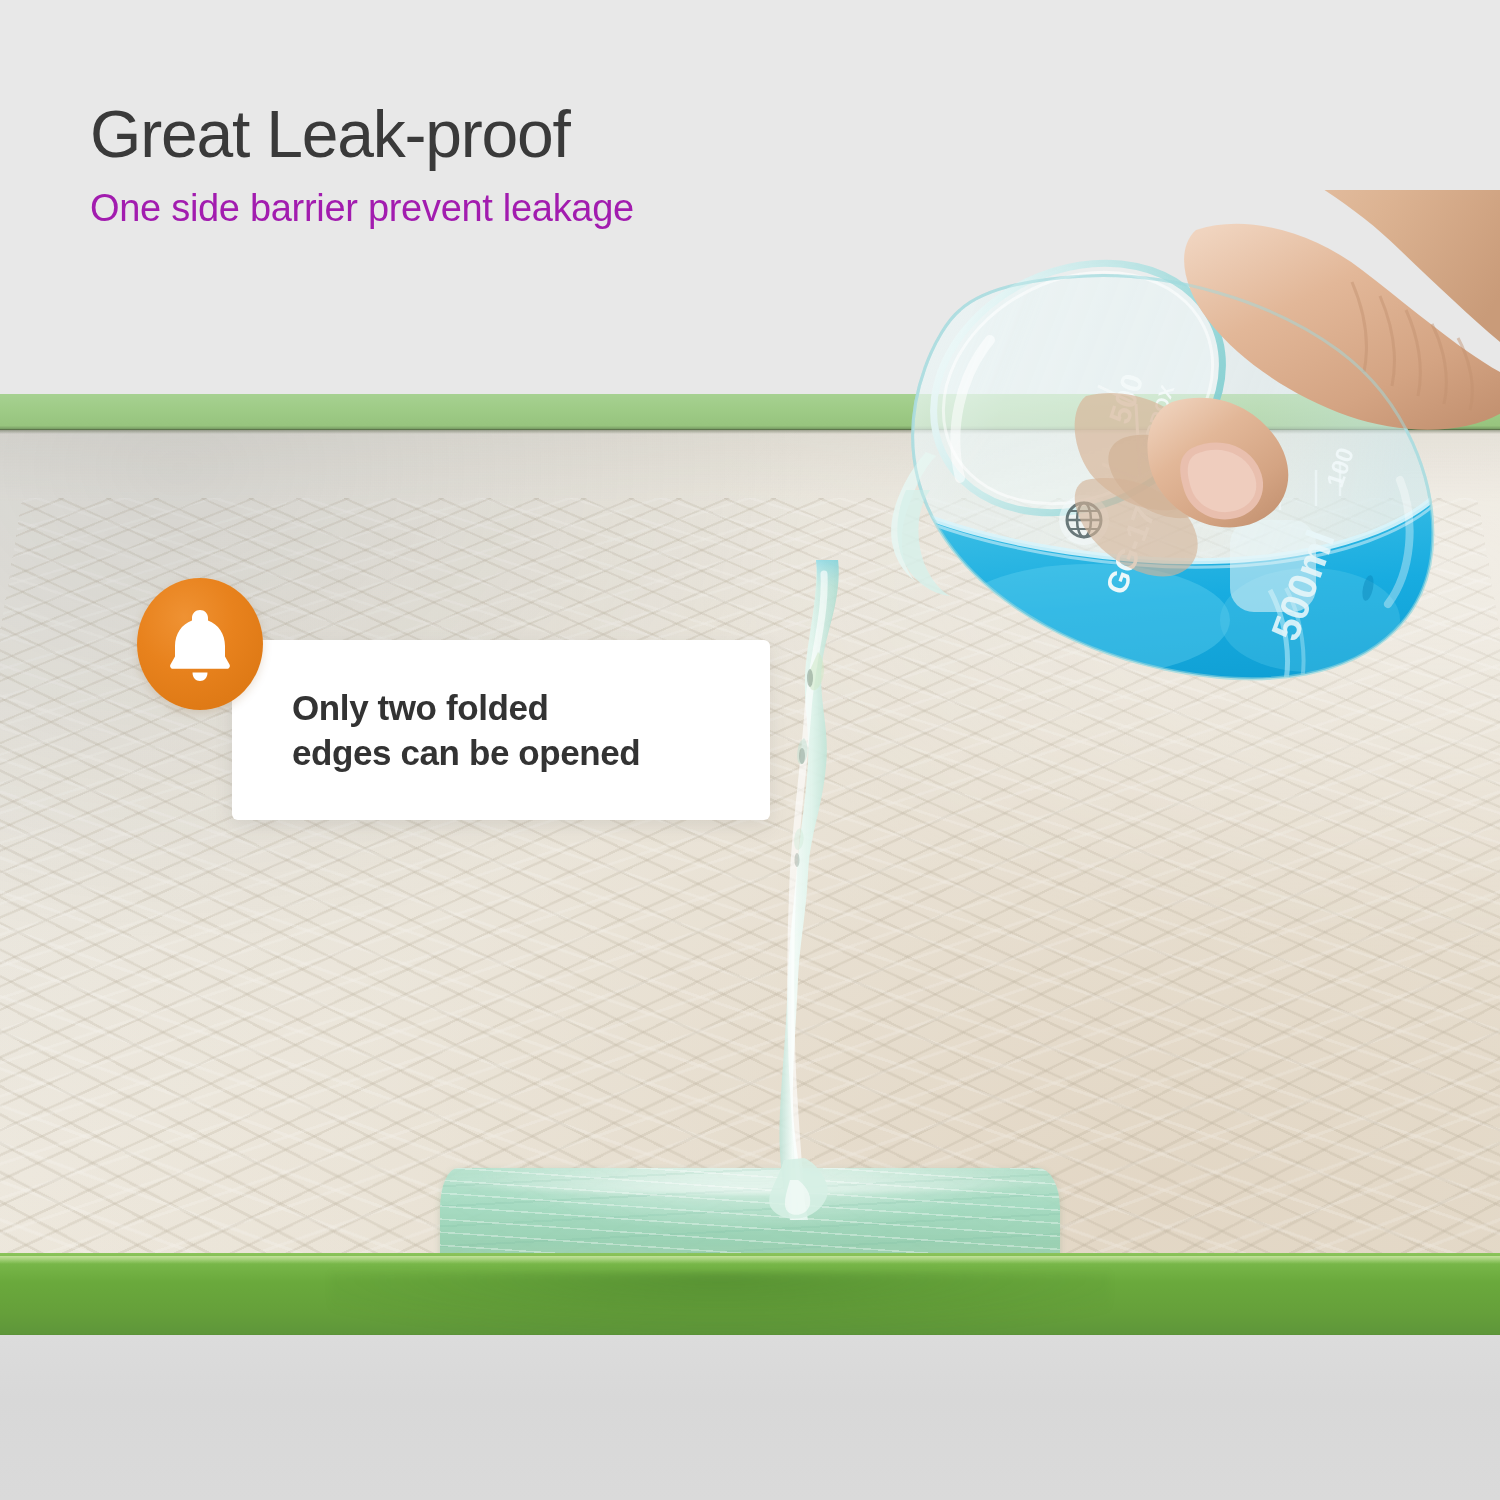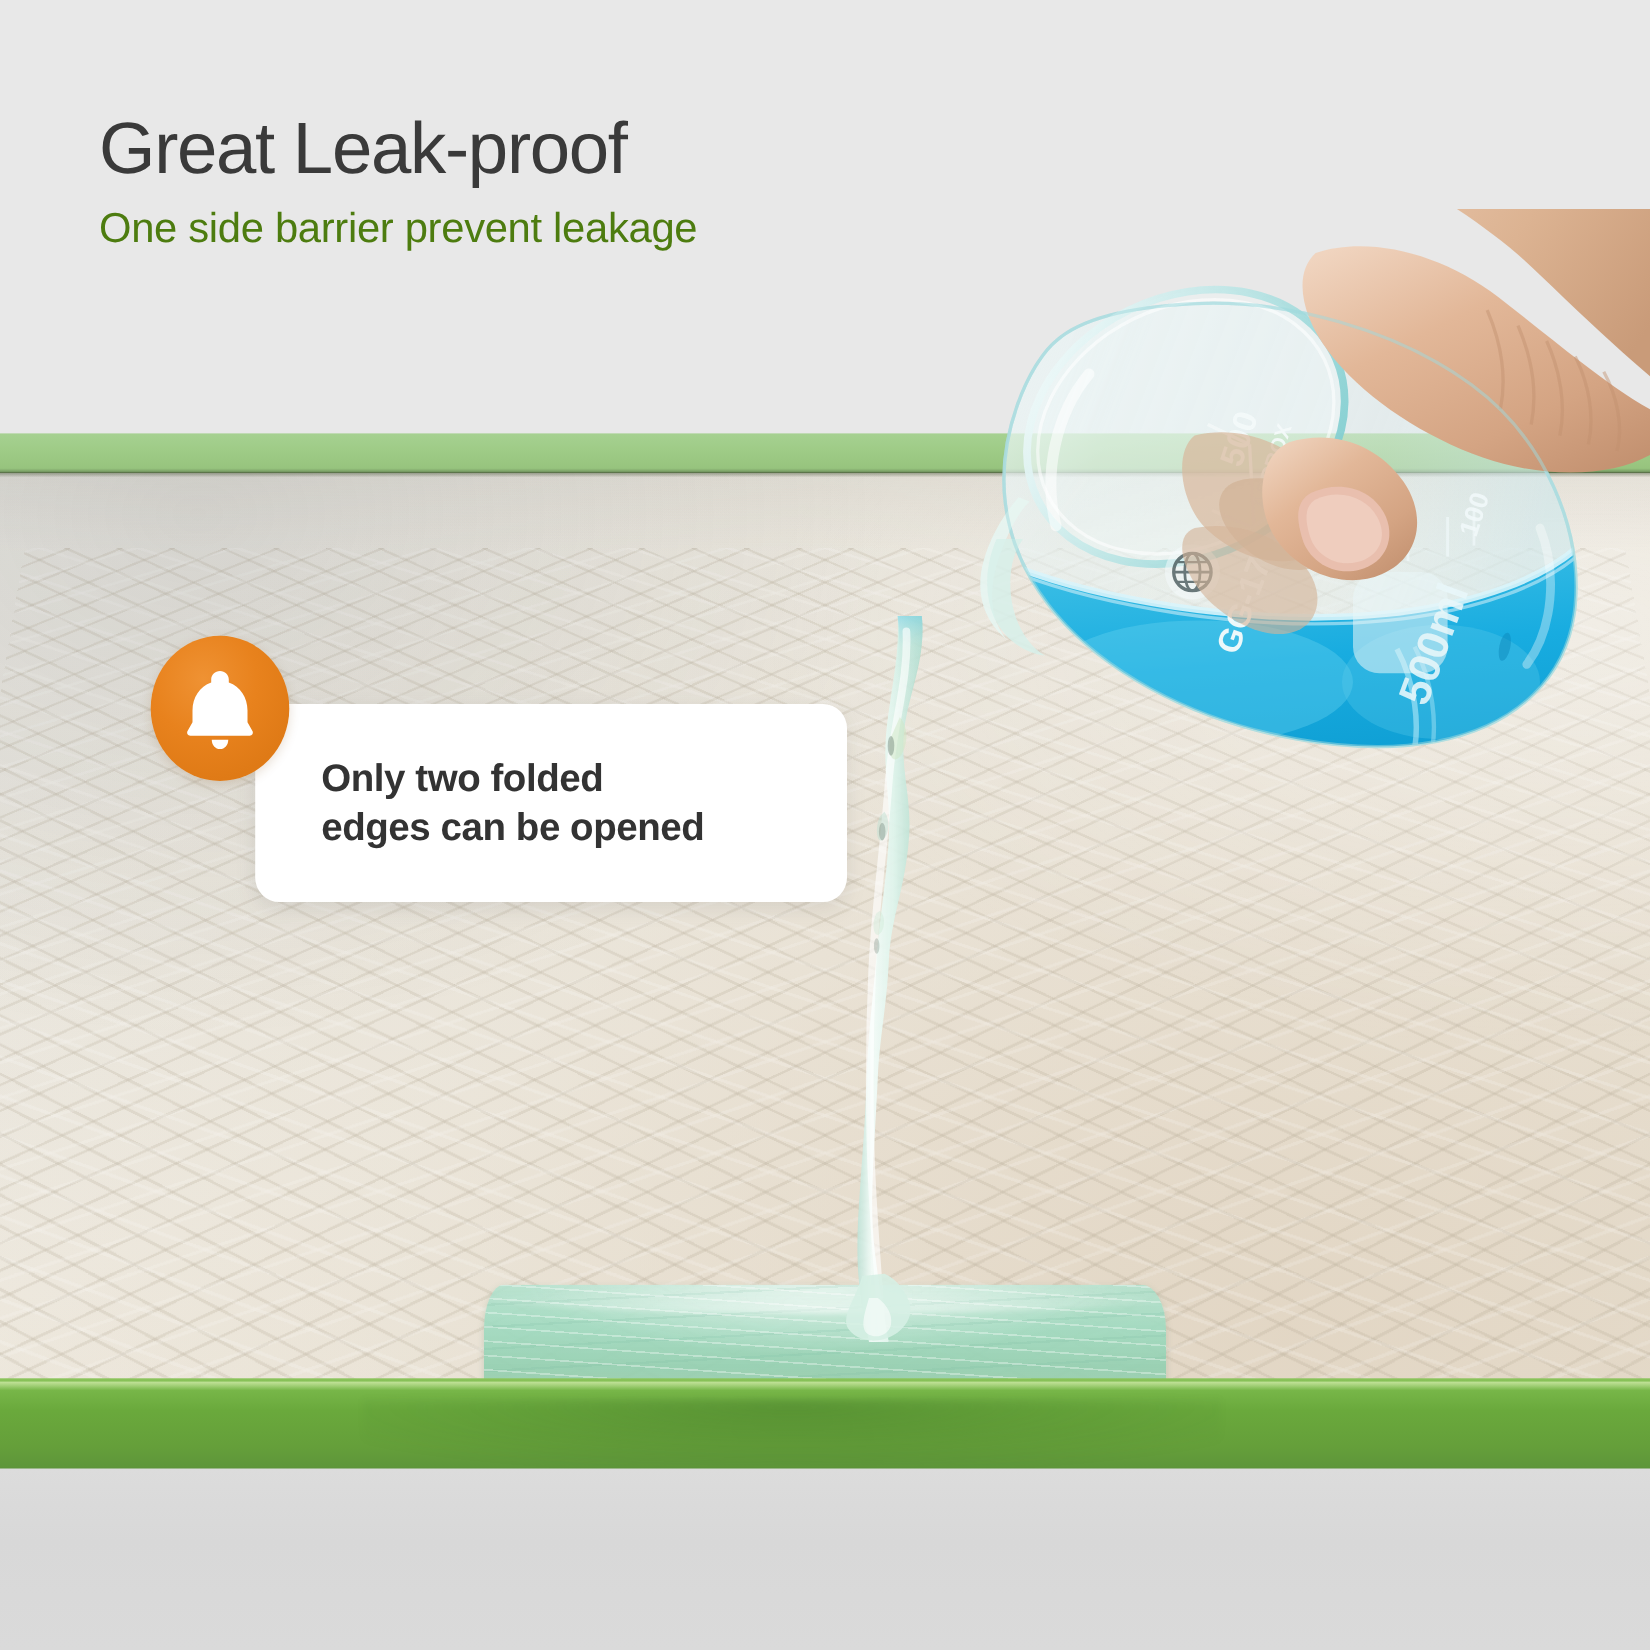--- a/index.html
+++ b/index.html
@@ -25,21 +25,21 @@
 
   
   .head-wrap { position:absolute; left:90px; top:100px; width:1000px; }
   .headline {
     font-size:66px; font-weight:normal; color:#3a3a3a;
     letter-spacing:-1.2px; line-height:1.05;
     white-space:nowrap;
   }
   .subheadline {
     margin-top:18px;
-    font-size:38px; font-weight:normal; color:#4d7c0f;
+    font-size:38px; font-weight:normal; color:#a21caf;
     letter-spacing:-0.3px; white-space:nowrap;
   }
 
   
   .pad {
     position:absolute; left:0; top:397px; width:1500px; height:880px;
     overflow:hidden;
   }
   
   .pad-base {
@@ -134,21 +134,21 @@
   .stream { position:absolute; left:760px; top:560px; width:120px; height:660px; }
   .stream svg { display:block; }
 
   
   .vessel { position:absolute; left:840px; top:190px; width:660px; height:570px; }
   .vessel svg { display:block; }
 
   
   .callout-card {
     position:absolute; left:232px; top:640px; width:538px; height:180px;
-    background:#ffffff; border-radius:22px;
+    background:#ffffff; border-radius:6px;
     box-shadow:0 6px 18px rgba(90,90,90,0.13);
     display:flex; align-items:center;
   }
   .callout-text {
     padding-left:60px;
     font-size:35px; line-height:1.30; color:#333333;
     letter-spacing:-0.4px; font-weight:bold;
     white-space:pre-line;
   }
   .callout-badge {

